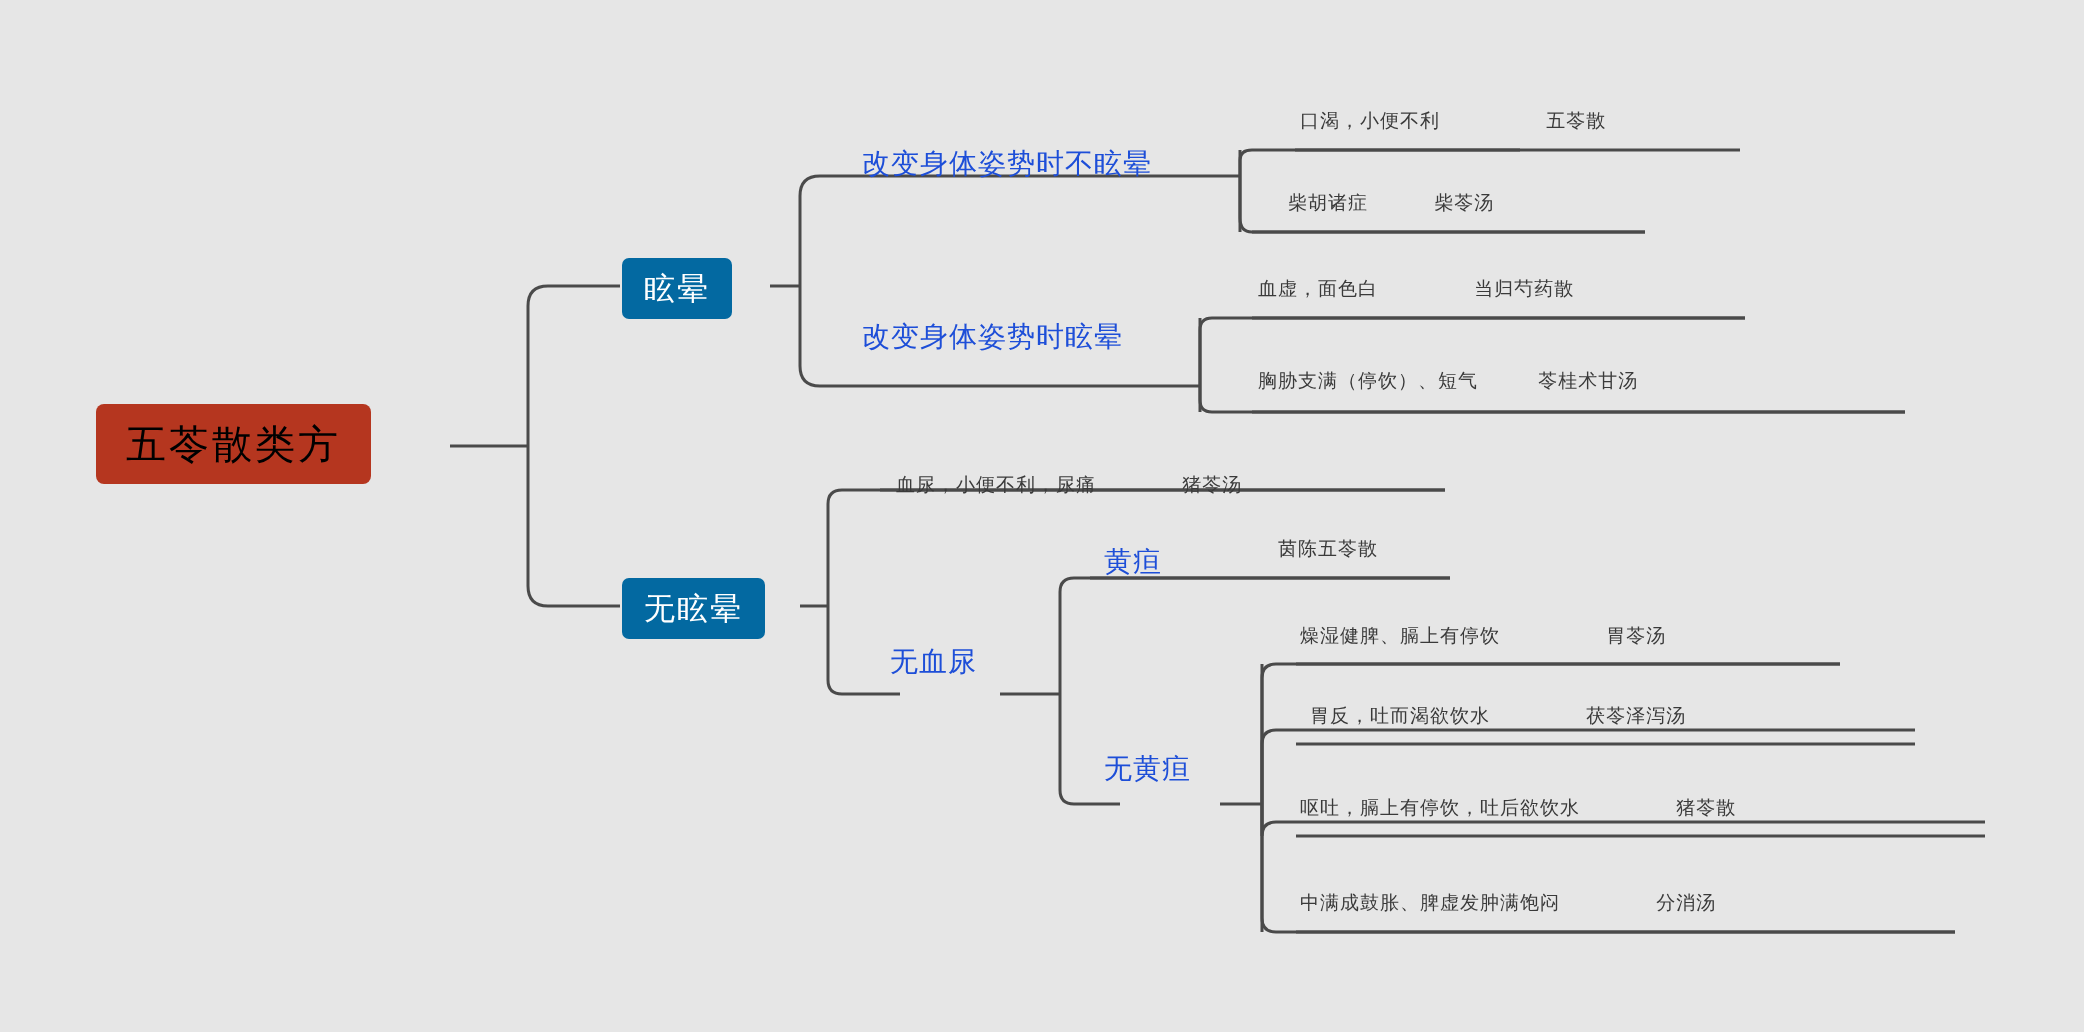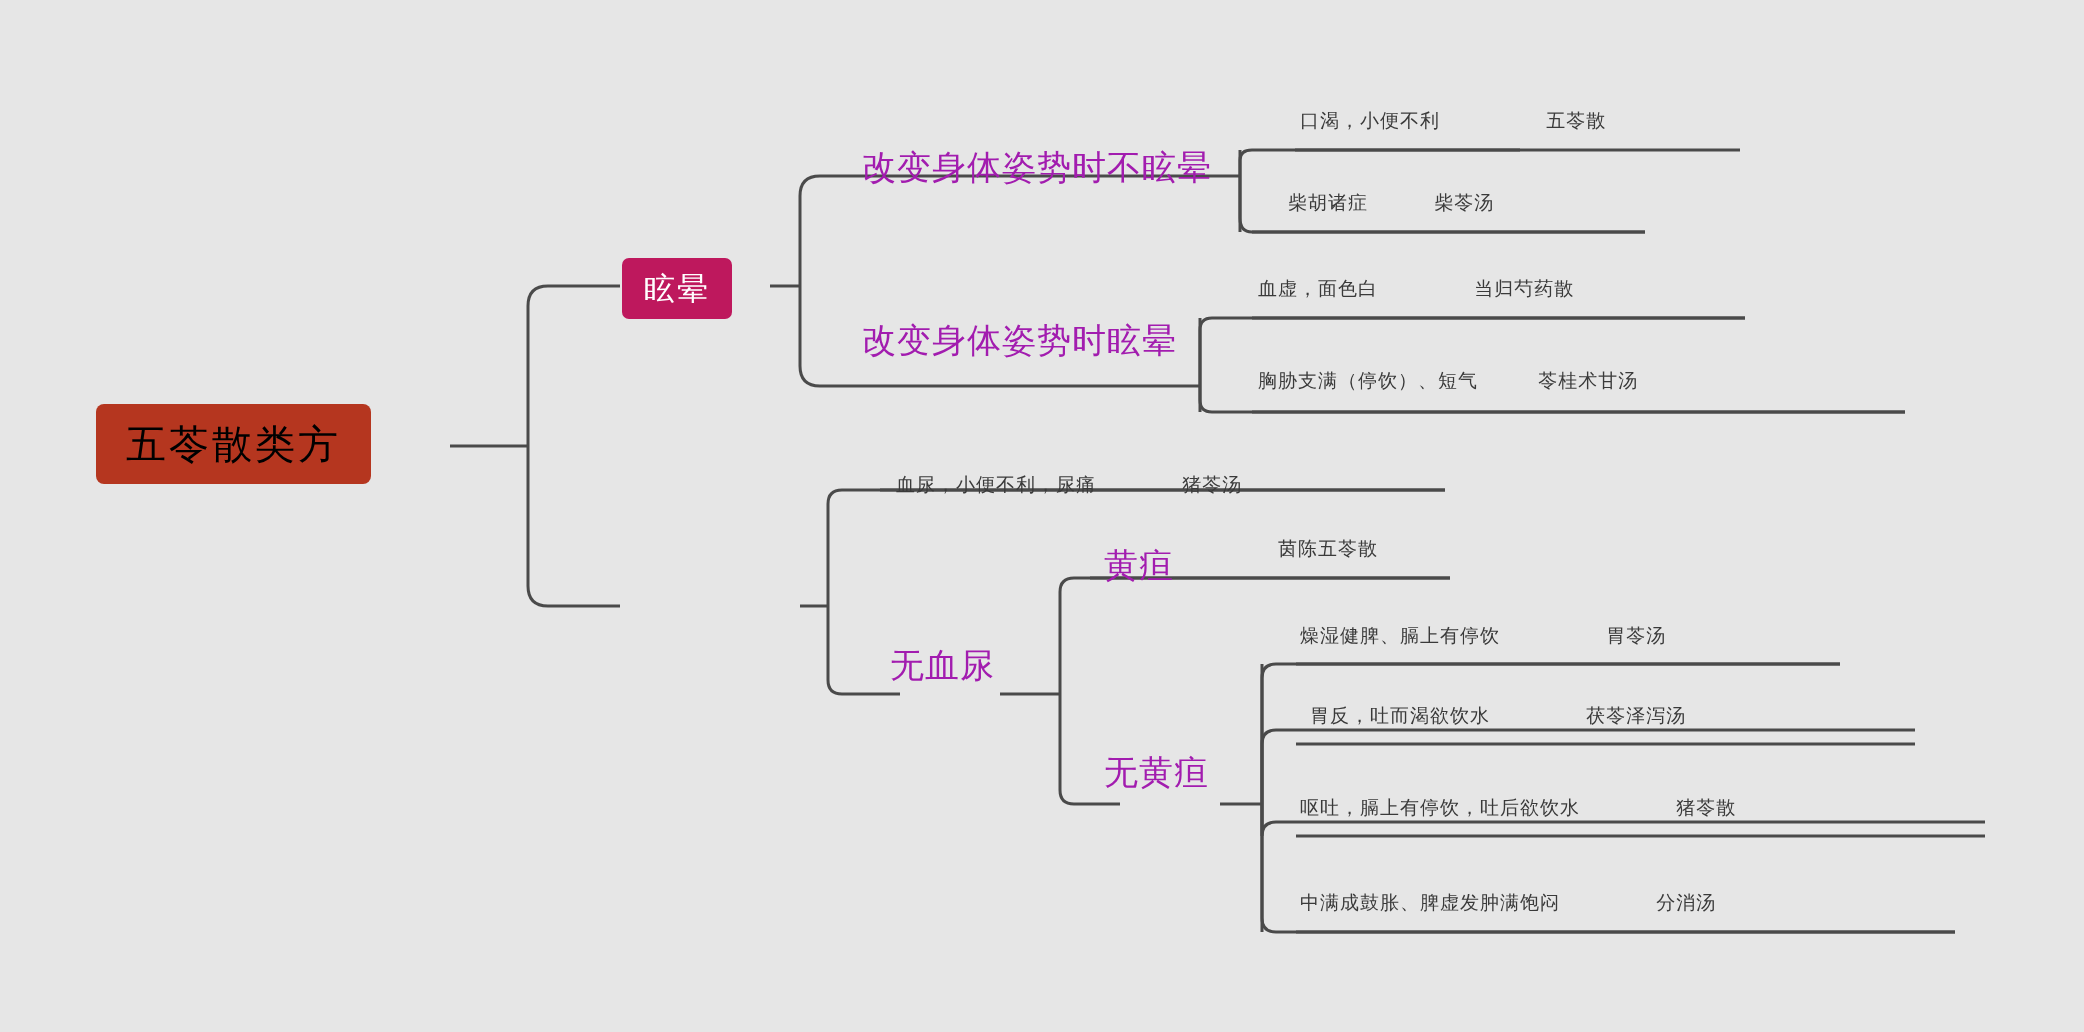--- a/index.html
+++ b/index.html
@@ -35,31 +35,31 @@
   .node-root {
     background: #b5361f;
     color: #000000;
     font-size: 40px;
     border-radius: 8px;
     padding: 16px 30px;
     letter-spacing: 3px;
     line-height: 1.2;
   }
   .node-l1 {
-    background: #be185d;
+    background: #0369a1;
     color: #ffffff;
     font-size: 31px;
     border-radius: 7px;
     padding: 12px 22px;
     letter-spacing: 2px;
     line-height: 1.2;
   }
   .node-plain {
-    color: #a21caf;
-    font-size: 34px;
+    color: #1d4ed8;
+    font-size: 28px;
     line-height: 1.2;
     letter-spacing: 1px;
   }
   .leaf {
     color: #3a3a3a;
     font-size: 19px;
     line-height: 1.2;
     letter-spacing: 1px;
   }
   .leaf .sym {
@@ -126,20 +126,23 @@
   </svg>
 
   <div class="node node-root" style="left:96px; top:404px;">
     <span>五苓散类方</span>
   </div>
 
   <div class="node node-l1" style="left:622px; top:258px;">
     <span>眩晕</span>
   </div>
 
+  <div class="node node-l1" style="left:622px; top:578px;">
+    <span>无眩晕</span>
+  </div>
 
   <div class="node node-plain" style="left:862px; top:147px;">
     <span>改变身体姿势时不眩晕</span>
   </div>
 
   <div class="node node-plain" style="left:862px; top:320px;">
     <span>改变身体姿势时眩晕</span>
   </div>
 
   <div class="node node-plain" style="left:890px; top:645px;">

